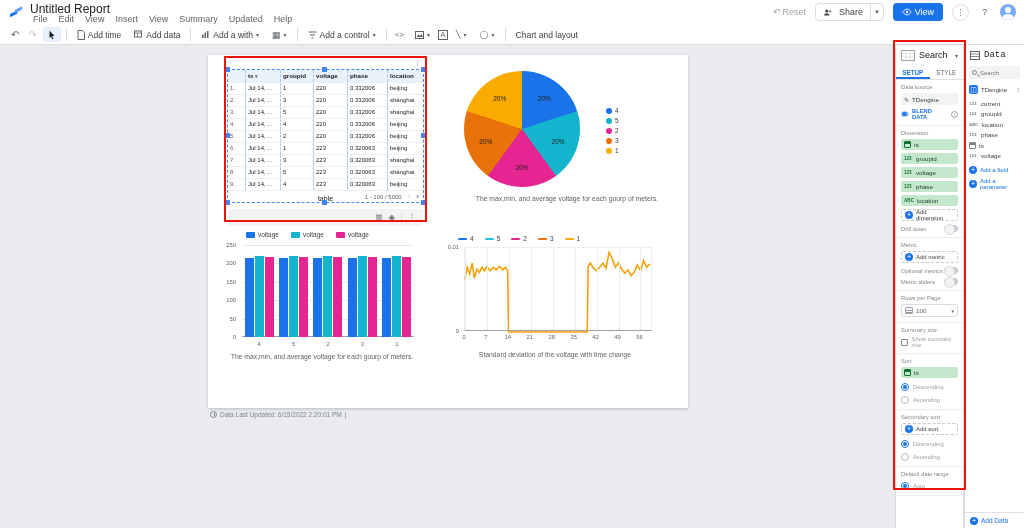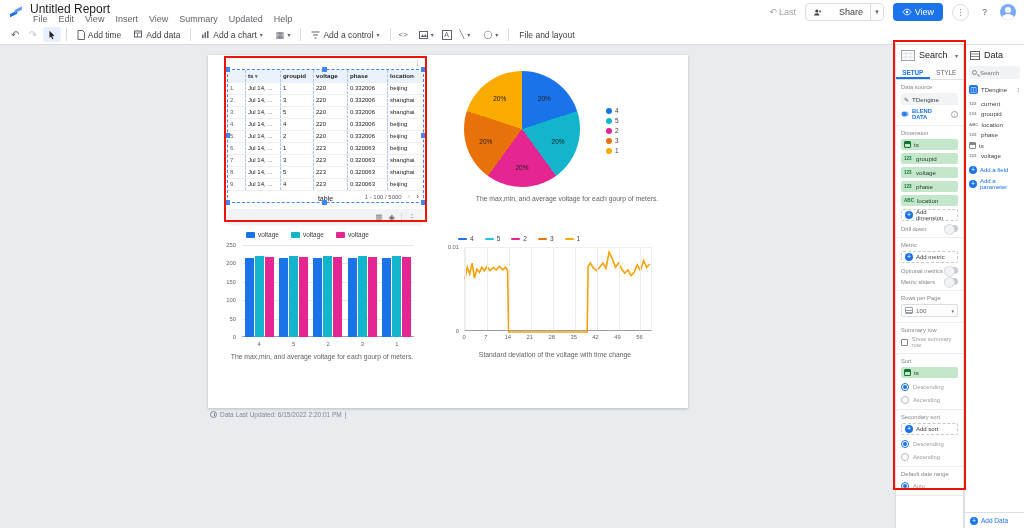--- a/index.html
+++ b/index.html
@@ -9,21 +9,21 @@
 
   
   .hdr { position:absolute; left:0; top:0; width:1024px; height:25px; background:#fff; z-index:20; }
   .logo { position:absolute; left:8px; top:4px; width:16px; height:16px; }
   .hdr-title { position:absolute; left:30px; top:2px; font-size:12px; color:#202124; }
   .menu-bar { position:absolute; left:28px; top:14px; display:flex; gap:1px; }
   .menu-item { font-size:9px; color:#5f6368; padding:0 5px; cursor:default; }
   .hdr-right { position:absolute; right:8px; top:3px; display:flex; align-items:center; gap:9px; }
   .reset-btn { font-size:9px; color:#9aa0a6; display:flex; align-items:center; gap:2px; }
   .share-btn { display:flex; align-items:center; border:1px solid #dadce0; border-radius:4px; height:18px; font-size:9px; color:#3c4043; background:#fff; }
-  .share-main { display:flex; align-items:center; gap:17px; padding:0 7px; }
+  .share-main { display:flex; align-items:center; gap:7px; padding:0 7px; }
   .share-caret { border-left:1px solid #dadce0; padding:0 4px; color:#5f6368; font-size:7px; height:100%; display:flex; align-items:center; }
   .view-btn { display:flex; align-items:center; gap:3px; background:#1a73e8; color:#fff; font-size:9px; border-radius:4px; height:18px; padding:0 9px; }
   .kebab-circle { width:17px; height:17px; border:1px solid #dadce0; border-radius:50%; display:flex; align-items:center; justify-content:center; color:#5f6368; font-size:8px; }
   .help-ic { width:13px; height:13px; border-radius:50%; color:#5f6368; font-size:9px; display:flex; align-items:center; justify-content:center; }
   .avatar { width:16px; height:16px; border-radius:50%; background:#7baaf7; position:relative; overflow:hidden; }
   .avatar::before { content:""; position:absolute; left:5px; top:3px; width:6px; height:6px; border-radius:50%; background:#fff; }
   .avatar::after { content:""; position:absolute; left:2px; top:10px; width:12px; height:8px; border-radius:50%; background:#fff; }
 
   
   .tbar { position:absolute; left:0; top:25px; width:1024px; height:20px; background:#fff; border-bottom:1px solid #dadce0; display:flex; align-items:center; padding-left:8px; gap:3px; z-index:20; font-size:8.5px; color:#3c4043; }
@@ -134,21 +134,21 @@
   .checkbox { width:7px; height:7px; border:1px solid #80868b; border-radius:1px; }
   .cb-lab { font-size:5.8px; color:#9aa0a6; }
   .radio-row { display:flex; align-items:center; gap:4px; margin-top:5px; }
   .radio { width:8px; height:8px; min-width:8px; border:1.3px solid #b6babf; border-radius:50%; display:flex; align-items:center; justify-content:center; }
   .radio.sel { border-color:#1a73e8; }
   .radio.sel::after { content:""; width:4px; height:4px; border-radius:50%; background:#1a73e8; }
   .radio-lab { font-size:5.8px; color:#9aa0a6; }
 
   
   .dpanel { position:absolute; left:964px; top:45px; width:60px; height:483px; background:#fff; border-left:1px solid #dadce0; z-index:9; }
-  .dp-head { display:flex; align-items:center; gap:4px; padding:5px 5px 4px 5px; }
+  .dp-head { display:flex; align-items:center; gap:4px; padding:5px 5px 4px 5px;font-family:Liberation Mono, monospace; }
   .dp-title { font-size:9px; color:#202124; }
   .dp-search { margin:2px 4px 4px 4px; height:13px; background:#f1f3f4; border-radius:2px; display:flex; align-items:center; gap:3px; padding:0 3px; }
   .dp-search input { border:none; background:transparent; width:34px; font-size:6px; color:#80868b; outline:none; font-family:"Liberation Sans",sans-serif; }
   .mag-ic { width:5px; height:5px; border:1px solid #80868b; border-radius:50%; position:relative; }
   .mag-ic::after { content:""; position:absolute; left:4px; top:4px; width:3px; height:1px; background:#80868b; transform:rotate(45deg); }
   .dp-conn { display:flex; align-items:center; gap:3px; padding:2px 4px; }
   .conn-ic { width:9px; height:9px; background:#1a73e8; border-radius:2px; color:#fff; font-size:7px; line-height:9px; text-align:center; }
   .conn-txt { font-size:6px; color:#3c4043; flex:1; }
   .conn-coll { font-size:7px; color:#80868b; }
   .dp-fields { padding:2px 4px; }
@@ -176,21 +176,21 @@
         <span class="menu-item">View</span>
         <span class="menu-item">Insert</span>
         <span class="menu-item">View</span>
         <span class="menu-item">Summary</span>
         <span class="menu-item">Updated</span>
         <span class="menu-item">Help</span>
       </div>
     <div class="hdr-right">
       <span class="reset-btn">
           <span>↶</span>
-          <span>Last</span>
+          <span>Reset</span>
         </span>
       <span class="share-btn">
         <span class="share-main">
             <svg width="9" height="9" viewBox="0 0 24 24">
               <circle cx="10" cy="8" r="4" fill="#3c4043"></circle>
               <path d="M3 20c0-4 3.5-6 7-6s7 2 7 6z" fill="#3c4043"></path>
               <path d="M19 6v6 M16 9h6" stroke="#3c4043" stroke-width="2"></path>
             </svg>
             <span>Share</span>
           </span>
@@ -231,21 +231,21 @@
         </svg>
         <span>Add data</span>
       </span>
     <span class="tb-sep"></span>
     <span class="tb-item">
         <svg width="9" height="9" viewBox="0 0 18 18">
           <rect x="2" y="9" width="3" height="7" fill="#5f6368"></rect>
           <rect x="7" y="5" width="3" height="11" fill="#5f6368"></rect>
           <rect x="12" y="2" width="3" height="14" fill="#5f6368"></rect>
         </svg>
-        <span>Add a chart</span>
+        <span>Add a with</span>
         <span class="tb-caret">▾</span>
       </span>
     <span class="tb-item">
         <span style="font-size:9px;color:#5f6368;">▦</span>
         <span class="tb-caret">▾</span>
       </span>
     <span class="tb-sep"></span>
     <span class="tb-item">
         <svg width="9" height="8" viewBox="0 0 18 16">
           <path d="M1 2h16 M4 8h10 M7 14h4" stroke="#5f6368" stroke-width="2"></path>
@@ -266,21 +266,21 @@
     <span class="tb-item">
         <span style="font-size:8px;color:#5f6368;">╲</span>
         <span class="tb-caret">▾</span>
       </span>
     <span class="tb-item">
         <span style="font-size:8px;color:#5f6368;">◯</span>
         <span class="tb-caret">▾</span>
       </span>
     <span class="tb-sep"></span>
     <span class="tb-item">
-        <span>File and layout</span>
+        <span>Chart and layout</span>
       </span>
   </div>
 
   <div class="canvas">
 
     <div class="red-box red-box-table"></div>
 
     <div class="tbl-comp">
       <span class="tbl-kebab">⋮</span>
       <div class="tbl-sel">

